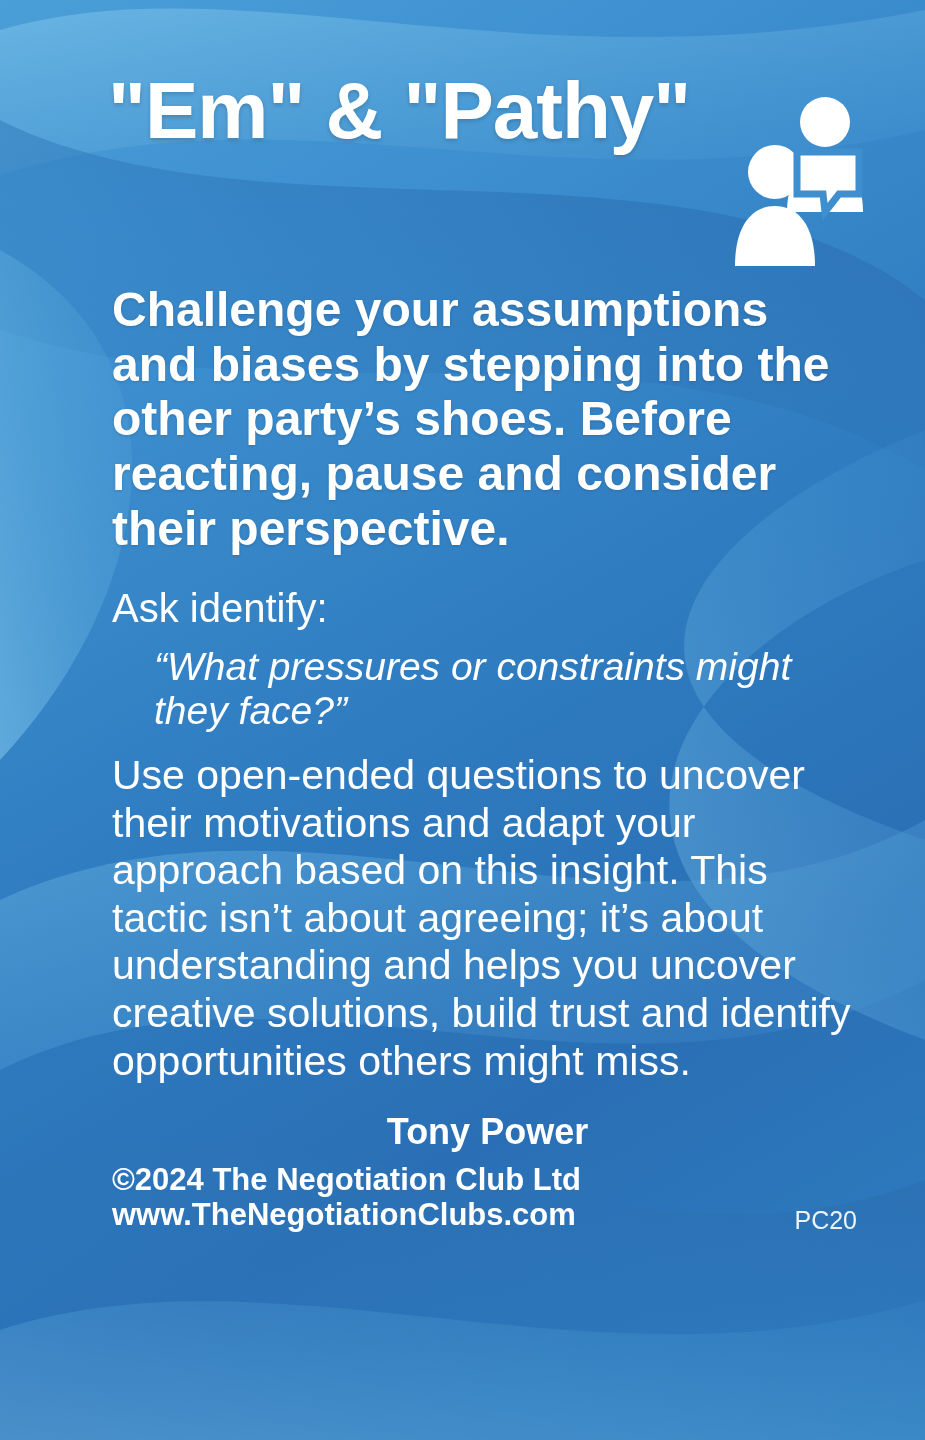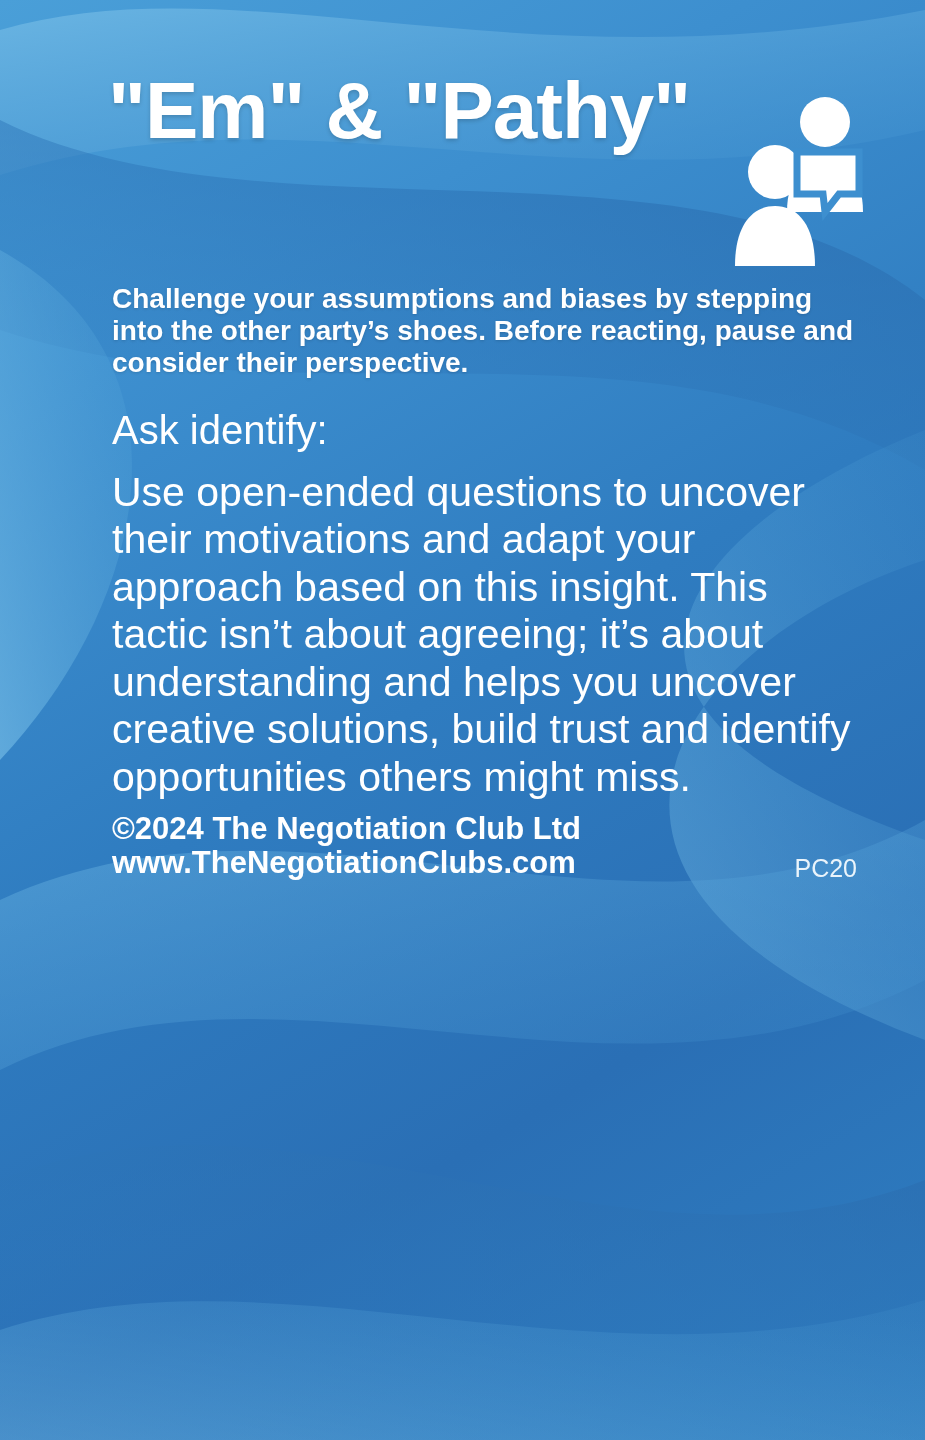--- a/index.html
+++ b/index.html
@@ -52,21 +52,21 @@
     margin-right: 18px;
     margin-top: 22px;
     flex: 0 0 auto;
   }
 
   .body-wrap {
     padding: 0 22px 0 72px;
   }
 
   .lead {
-    font-size: 28px;
+    font-size: 48px;
     line-height: 1.14;
     font-weight: bold;
     margin: 14px 4px 0 0;
     text-shadow: 0 1px 3px rgba(0,0,0,0.15);
   }
   .ask {
     font-size: 40px;
     line-height: 1.15;
     margin: 28px 0 0 0;
     font-weight: normal;
@@ -159,24 +159,26 @@
         </svg>
       </div>
     </div>
 
     <div class="body-wrap">
       <p class="lead">Challenge your assumptions and biases by stepping into the other party’s shoes. Before reacting, pause and consider their perspective.</p>
 
       <p class="ask">Ask identify:</p>
 
       <div class="quotes">
+        <p class="quote">“What pressures or constraints might they face?”</p>
       </div>
 
       <p class="para">Use open-ended questions to uncover their motivations and adapt your approach based on this insight. This tactic isn’t about agreeing; it’s about understanding and helps you uncover creative solutions, build trust and identify opportunities others might miss.</p>
 
+      <p class="author">Tony Power</p>
 
       <div class="footer">
         <p class="copyright">©2024 The Negotiation Club Ltd</p>
         <p class="website">www.TheNegotiationClubs.com</p>
         <span class="code">PC20</span>
       </div>
     </div>
 
   </div>
 </div>

